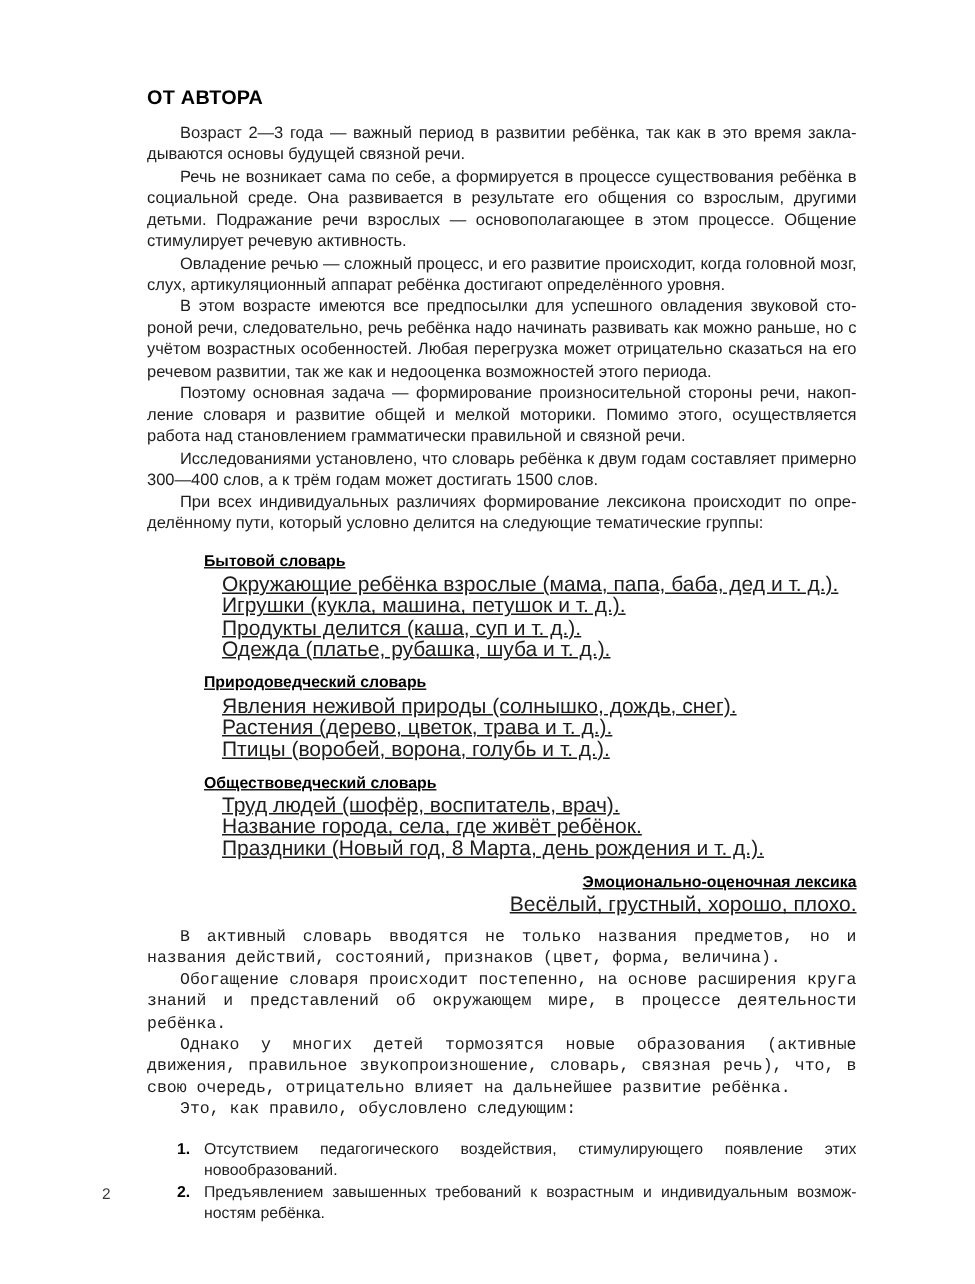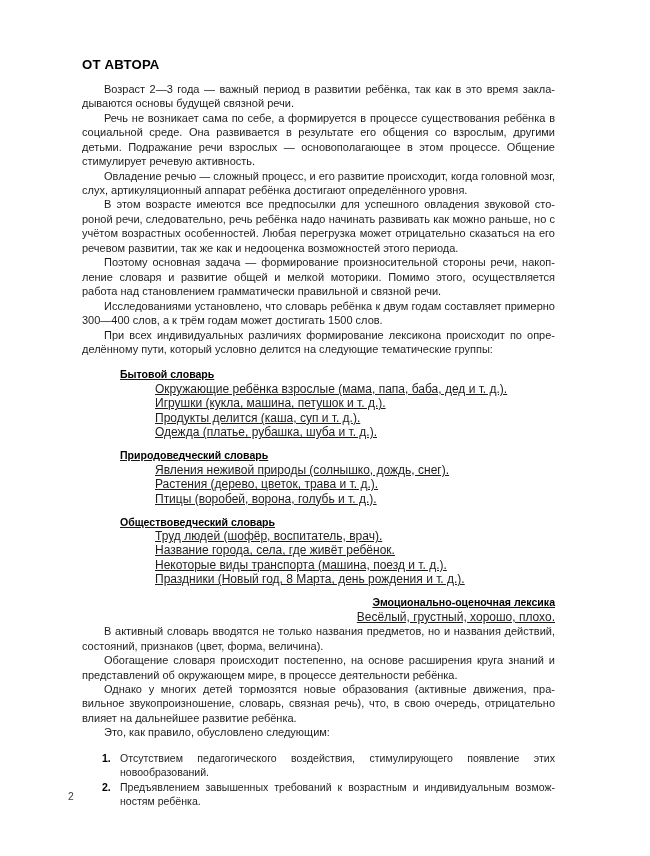--- a/index.html
+++ b/index.html
@@ -20,21 +20,21 @@
 
   .page {
     position: absolute;
     inset: 0;
     background: #ffffff;
   }
 
   
   .content {
     position: absolute;
-    left: 82px;
+    left: 98px;
     top: 57px;
     width: 473px;
   }
 
   .doc-title {
     font-size: 13.2px;
     font-weight: bold;
     letter-spacing: 0.015em;
     margin: 0 0 9px 0;
     line-height: 1.2;
@@ -64,29 +64,30 @@
     text-align: right;
   }
   .group-title {
     font-size: 10.55px;
     font-weight: bold;
     line-height: 14.45px;
     margin-left: 38px;
     color: #000000;
   }
   .group-item {
-    font-size: 12px;
+    font-size: 14px;
     line-height: 14.45px;
-    margin-left: 73px;
+    margin-left: 50px;
     color: #1d1d1d;
     white-space: nowrap;
   }
 
   .tail-paras {
-    margin-top: 0;
+    margin-top: 8px;
+    font-family: Liberation Mono, monospace;
   }
 
   ol.numbered {
     margin: 11px 0 0 0;
     padding: 0;
     list-style: none;
     counter-reset: itm;
   }
   ol.numbered > li {
     position: relative;
@@ -147,21 +148,20 @@
         <div class="group-title">Природоведческий словарь</div>
         <div class="group-item">Явления неживой природы (солнышко, дождь, снег).</div>
         <div class="group-item">Растения (дерево, цветок, трава и т. д.).</div>
         <div class="group-item">Птицы (воробей, ворона, голубь и т. д.).</div>
       </div>
 
       <div class="group">
         <div class="group-title">Обществоведческий словарь</div>
         <div class="group-item">Труд людей (шофёр, воспитатель, врач).</div>
         <div class="group-item">Название города, села, где живёт ребёнок.</div>
-        <div class="group-item">Некоторые виды транспорта (машина, поезд и т. д.).</div>
         <div class="group-item">Праздники (Новый год, 8 Марта, день рождения и т. д.).</div>
       </div>
 
       <div class="group">
         <div class="group-title">Эмоционально-оценочная лексика</div>
         <div class="group-item">Весёлый, грустный, хорошо, плохо.</div>
       </div>
 
     </div>
 

